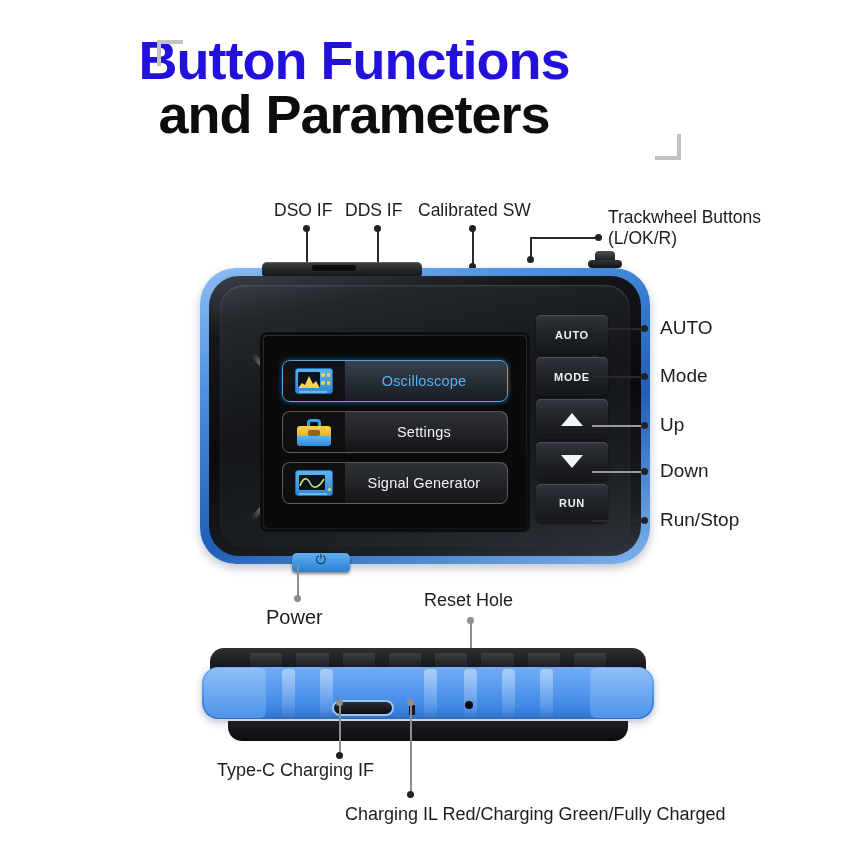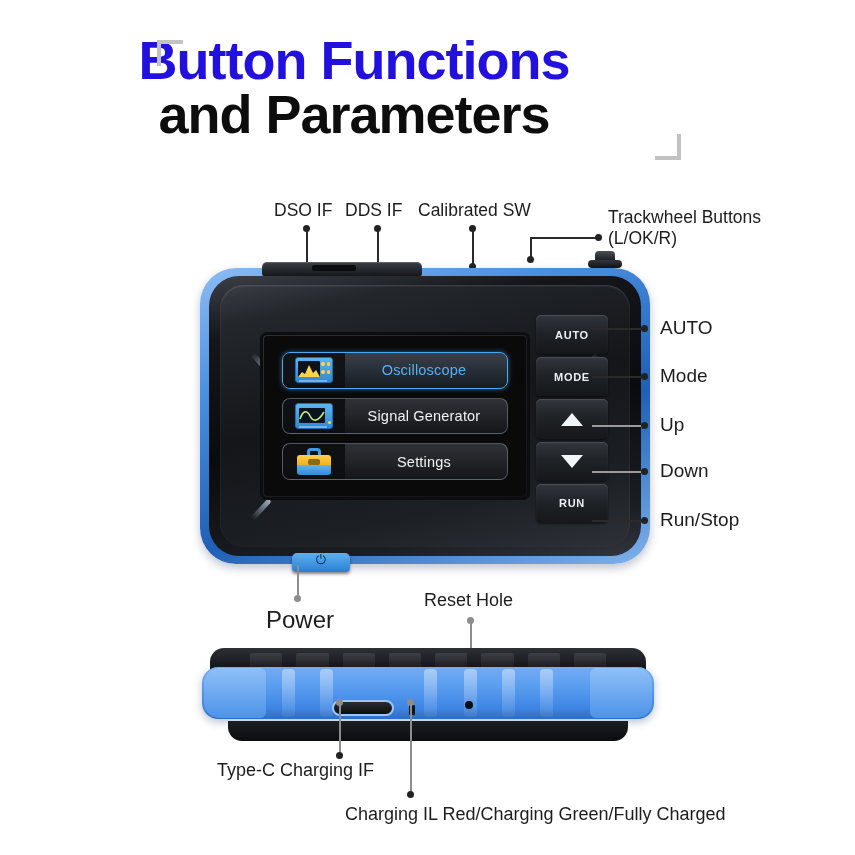--- a/index.html
+++ b/index.html
@@ -53,21 +53,21 @@
   }
   
   .chamfer { position:absolute; width:26px; height:5px; background:linear-gradient(90deg,rgba(210,225,245,.0),rgba(205,222,245,.75)); border-radius:3px; }
   #chamfer-tl { left:28px; top:76px; transform:rotate(47deg); }
   #chamfer-bl { left:28px; top:222px; transform:rotate(-47deg); }
   #chamfer-tr { right:28px; top:76px; transform:rotate(133deg); }
   #chamfer-br { right:28px; top:222px; transform:rotate(-133deg); }
 
   
   .screen-bezel {
-    position:absolute; left:40px; top:47px; width:270px; height:168px;
+    position:absolute; left:40px; top:47px; width:270px; height:200px;
     border-radius:7px;
     background:linear-gradient(160deg,#2b2f35,#111316);
     box-shadow:inset 0 0 0 3px #0c0d0f;
   }
   .screen {
     position:absolute; left:4px; top:4px; right:4px; bottom:4px;
     border-radius:4px; background:#0a0a0b; overflow:hidden;
     padding:16px 18px;
     display:flex; flex-direction:column; justify-content:center; gap:9px;
   }
@@ -235,46 +235,46 @@
                   <div class="ic-knob"></div>
               </div>
               <div class="ic-feet"></div>
             </div>
           </div>
           <div class="menu-text">Oscilloscope</div>
         </div>
 
         <div class="menu-item">
           <div class="menu-icon-slot">
+            <div class="tb">
+              <div class="tb-handle"></div>
+              <div class="tb-top"></div>
+              <div class="tb-latch"></div>
+              <div class="tb-bot"></div>
+            </div>
+          </div>
+          <div class="menu-text">Settings</div>
+        </div>
+
+        <div class="menu-item">
+          <div class="menu-icon-slot">
             <div class="ic">
               <div class="ic-body"></div>
               <div class="ic-disp" style="left:4px; top:5px; width:26px; height:15px;">
                 <svg width="26" height="15" viewBox="0 0 26 15">
                     <path d="M1 11 C4 2, 8 2, 11 8 S19 14, 25 4" fill="none" stroke="#c8e86a" stroke-width="1.6"></path>
                   </svg>
               </div>
               <div class="ic-knob" style="position:absolute; right:2px; bottom:5px;"></div>
               <div class="ic-feet"></div>
             </div>
           </div>
           <div class="menu-text">Signal Generator</div>
         </div>
 
-        <div class="menu-item">
-          <div class="menu-icon-slot">
-            <div class="tb">
-              <div class="tb-handle"></div>
-              <div class="tb-top"></div>
-              <div class="tb-latch"></div>
-              <div class="tb-bot"></div>
-            </div>
-          </div>
-          <div class="menu-text">Settings</div>
-        </div>
-
       </div>
     </div>
 
     <div class="keypad">
       <div class="key">
         <span class="key-text">AUTO</span>
       </div>
       <div class="key">
         <span class="key-text">MODE</span>
       </div>
@@ -318,21 +318,21 @@
 <div class="leader-h" style="left:592px; top:471px; width:52px; background:#9a9a9a;"></div>
 <div class="leader-dot" style="left:641px; top:468px;"></div>
 <div class="callout-label" style="left:660px; top:460px; font-size:19px;">Down</div>
 
 <div class="leader-h" style="left:592px; top:520px; width:52px;"></div>
 <div class="leader-dot" style="left:641px; top:517px;"></div>
 <div class="callout-label" style="left:660px; top:509px; font-size:19px;">Run/Stop</div>
 
 <div class="leader-v" style="left:297px; top:565px; height:33px; background:#8d8d8d;"></div>
 <div class="leader-dot gray" style="left:294px; top:595px;"></div>
-<div class="callout-label" style="left:266px; top:606px; font-size:24px;">Power</div>
+<div class="callout-label" style="left:266px; top:606px; font-size:20px;">Power</div>
 
 <div class="callout-label" style="left:424px; top:590px; font-size:18px;">Reset Hole</div>
 <div class="leader-v" style="left:470px; top:620px; height:65px; background:#8d8d8d;"></div>
 <div class="leader-dot gray" style="left:467px; top:617px;"></div>
 
 <div id="device-bottom">
   <div class="edge-back">
     <div class="edge-back-ribs">
       <div class="ebr"></div>
         <div class="ebr"></div>

